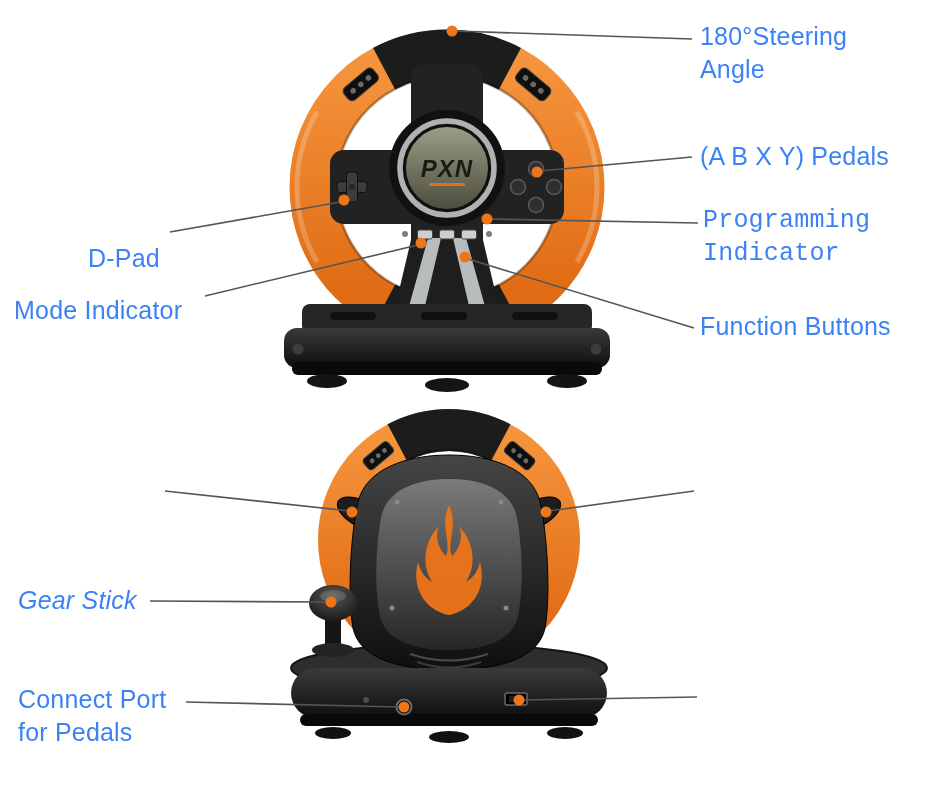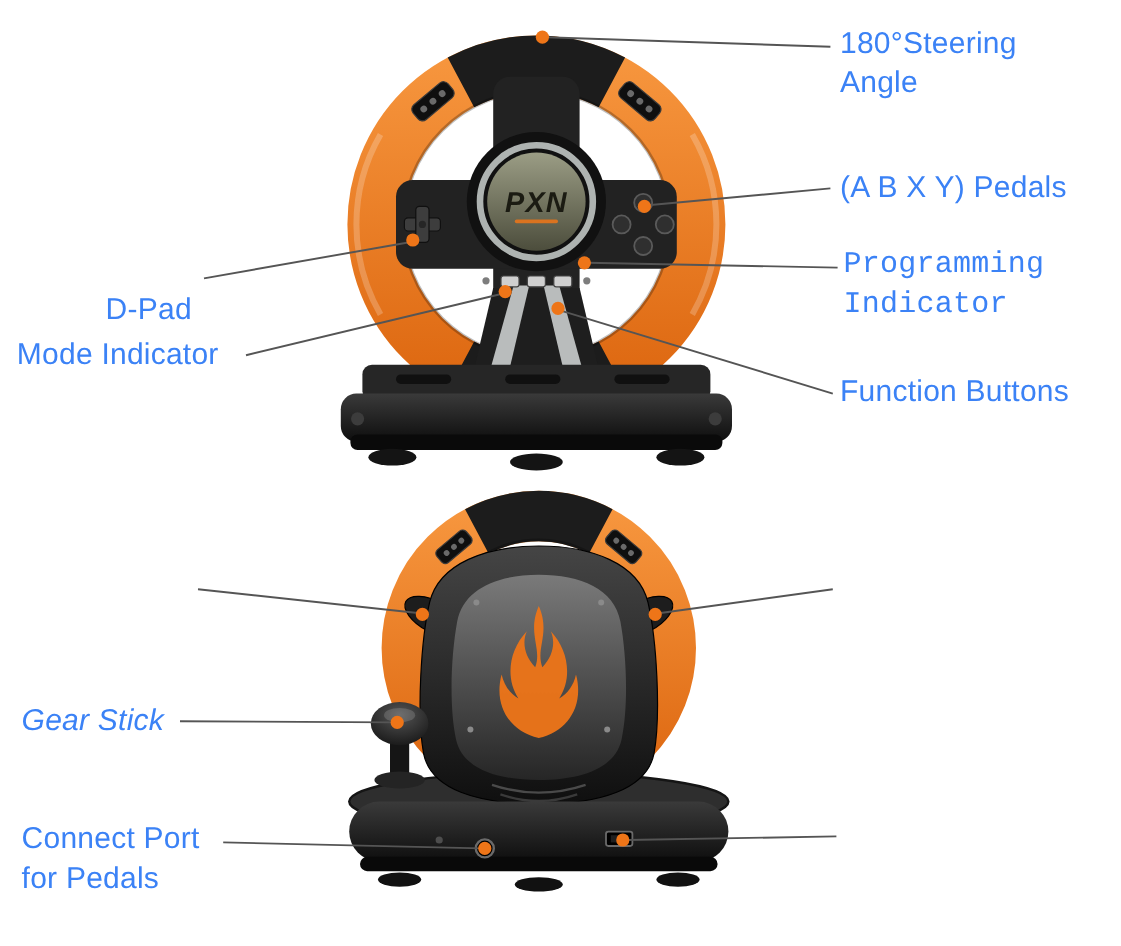--- a/index.html
+++ b/index.html
@@ -216,21 +216,21 @@
   <div class="callout-label" style="left:700px; top:20px; width:185px;">180°Steering Angle</div>
 
   <div class="callout-label nowrap" style="left:700px; top:140px;">(A B X Y) Pedals</div>
 
   <div class="callout-label" style="left:703px; top:204px; width:180px;font-family:Liberation Mono, monospace;">Programming Indicator</div>
 
   <div class="callout-label nowrap" style="left:700px; top:310px;text-align:right;">Function Buttons</div>
 
   <div class="callout-label nowrap" style="left:88px; top:214px;margin-top:28px;">D-Pad</div>
 
-  <div class="callout-label nowrap" style="left:14px; top:279px;">Mode Indicator</div>
+  <div class="callout-label nowrap" style="left:14px; top:294px;">Mode Indicator</div>
 
 
 
   <div class="callout-label nowrap" style="left:18px; top:584px;font-style:italic;">Gear Stick</div>
 
   <div class="callout-label" style="left:18px; top:683px; width:175px;">Connect Port for Pedals</div>
 
 
 </div>
 

